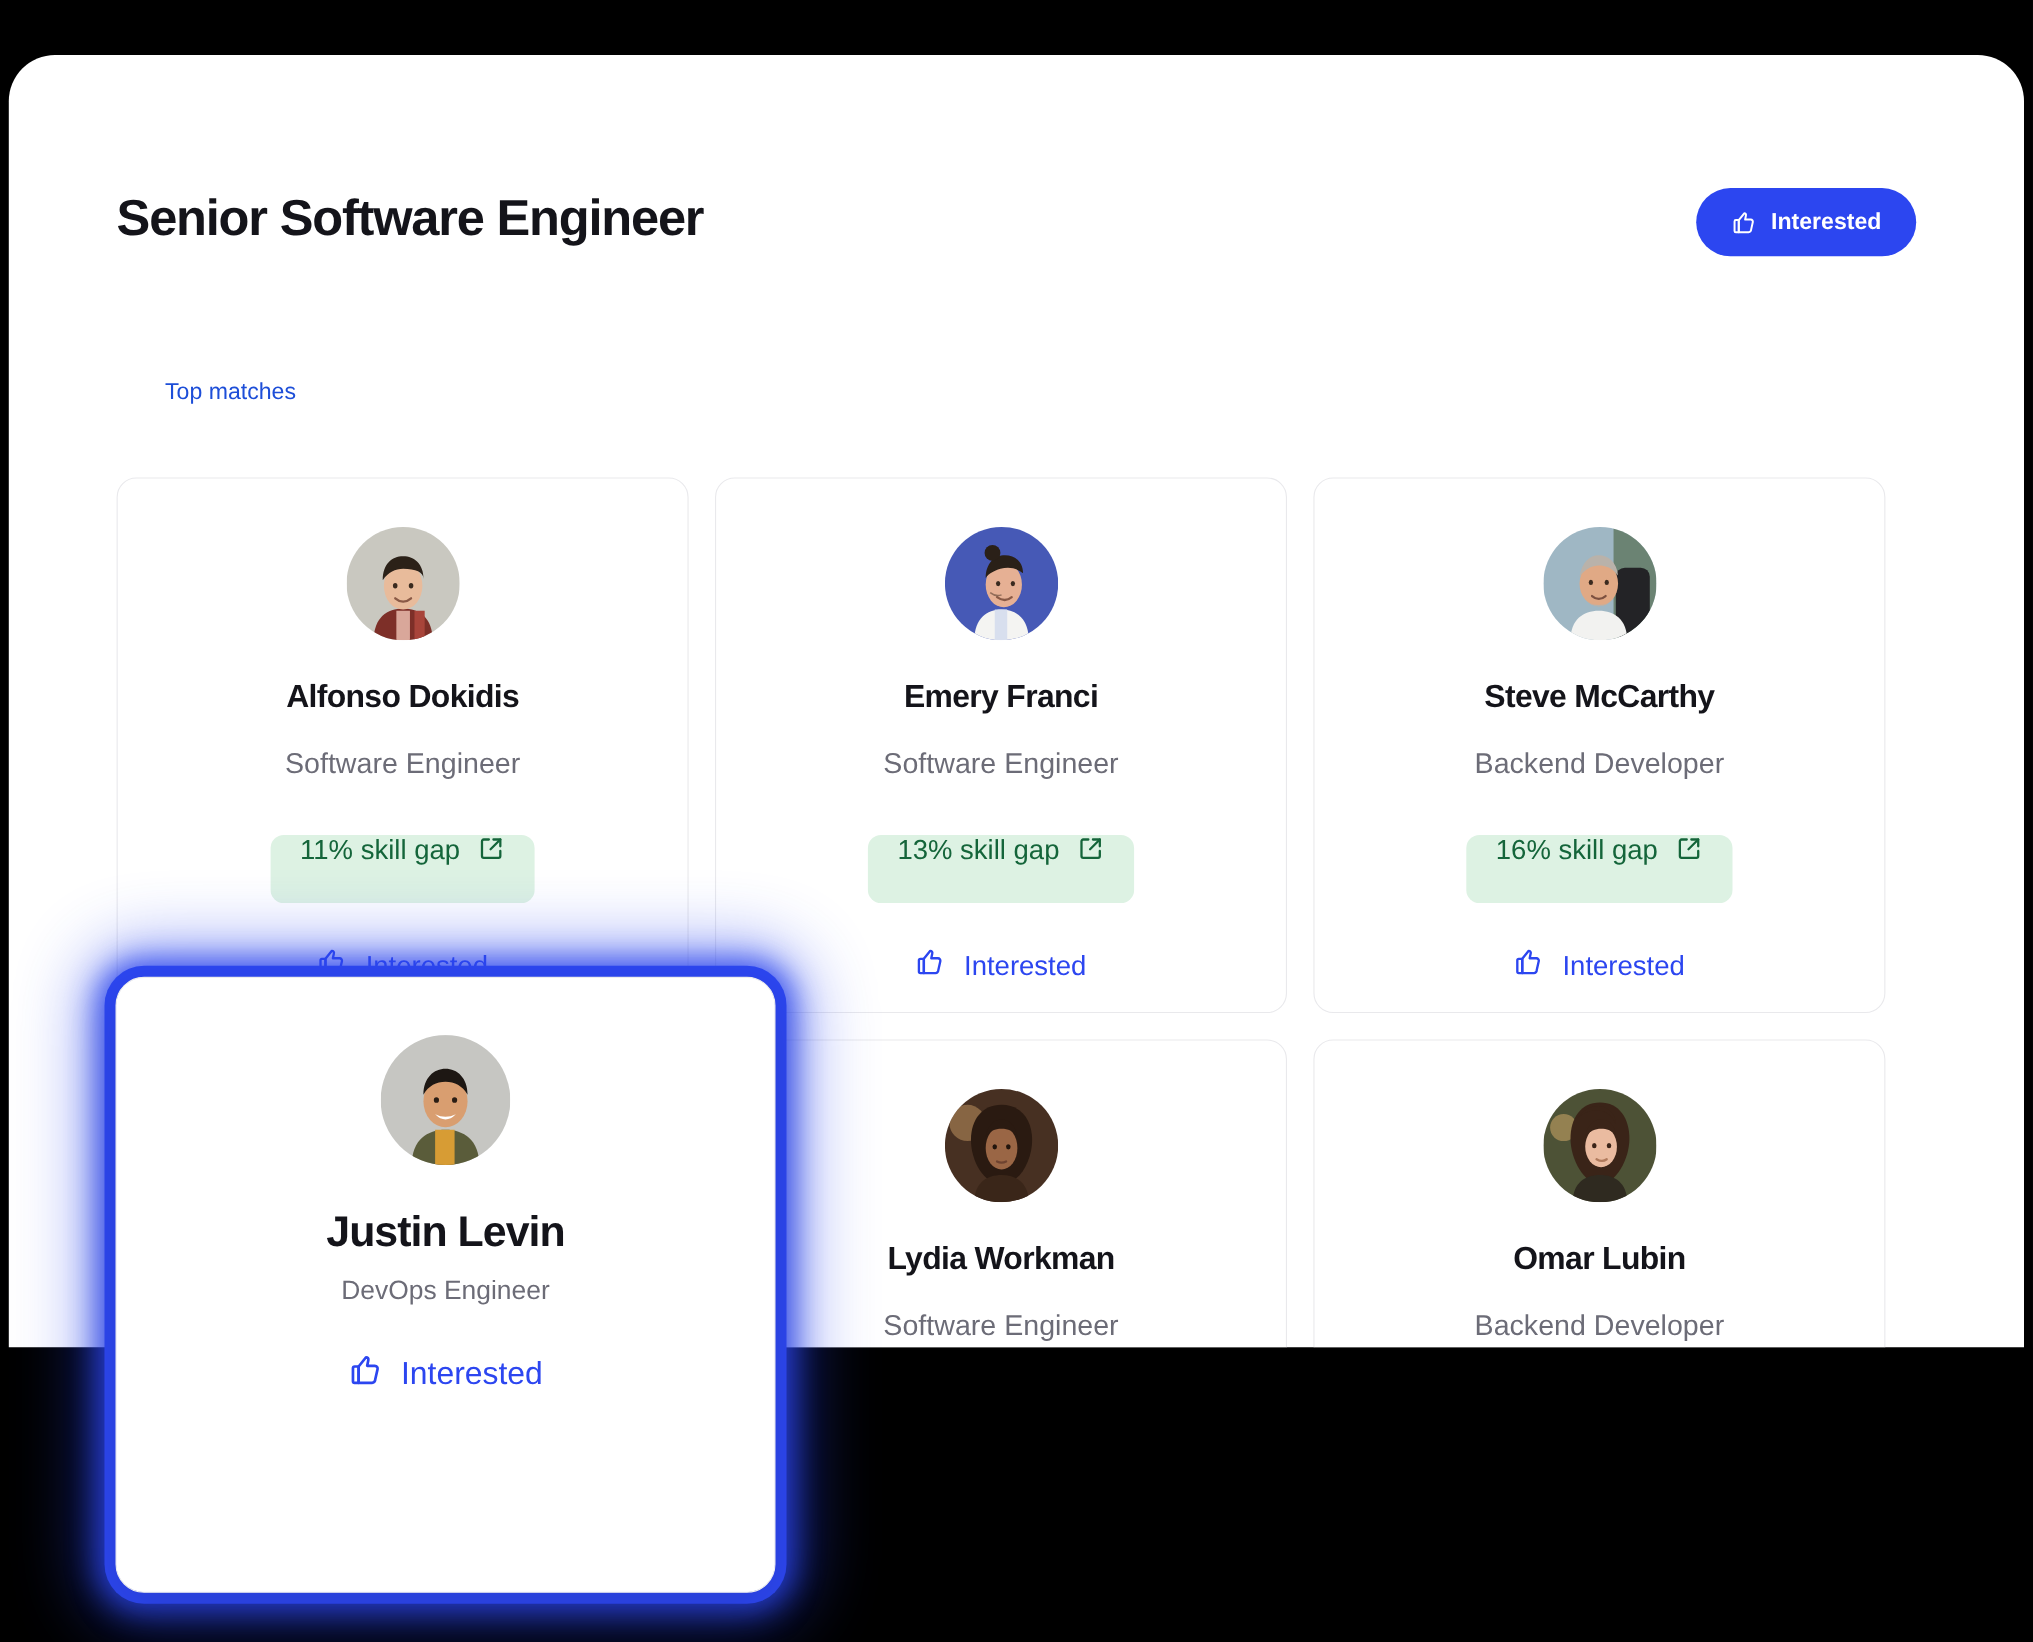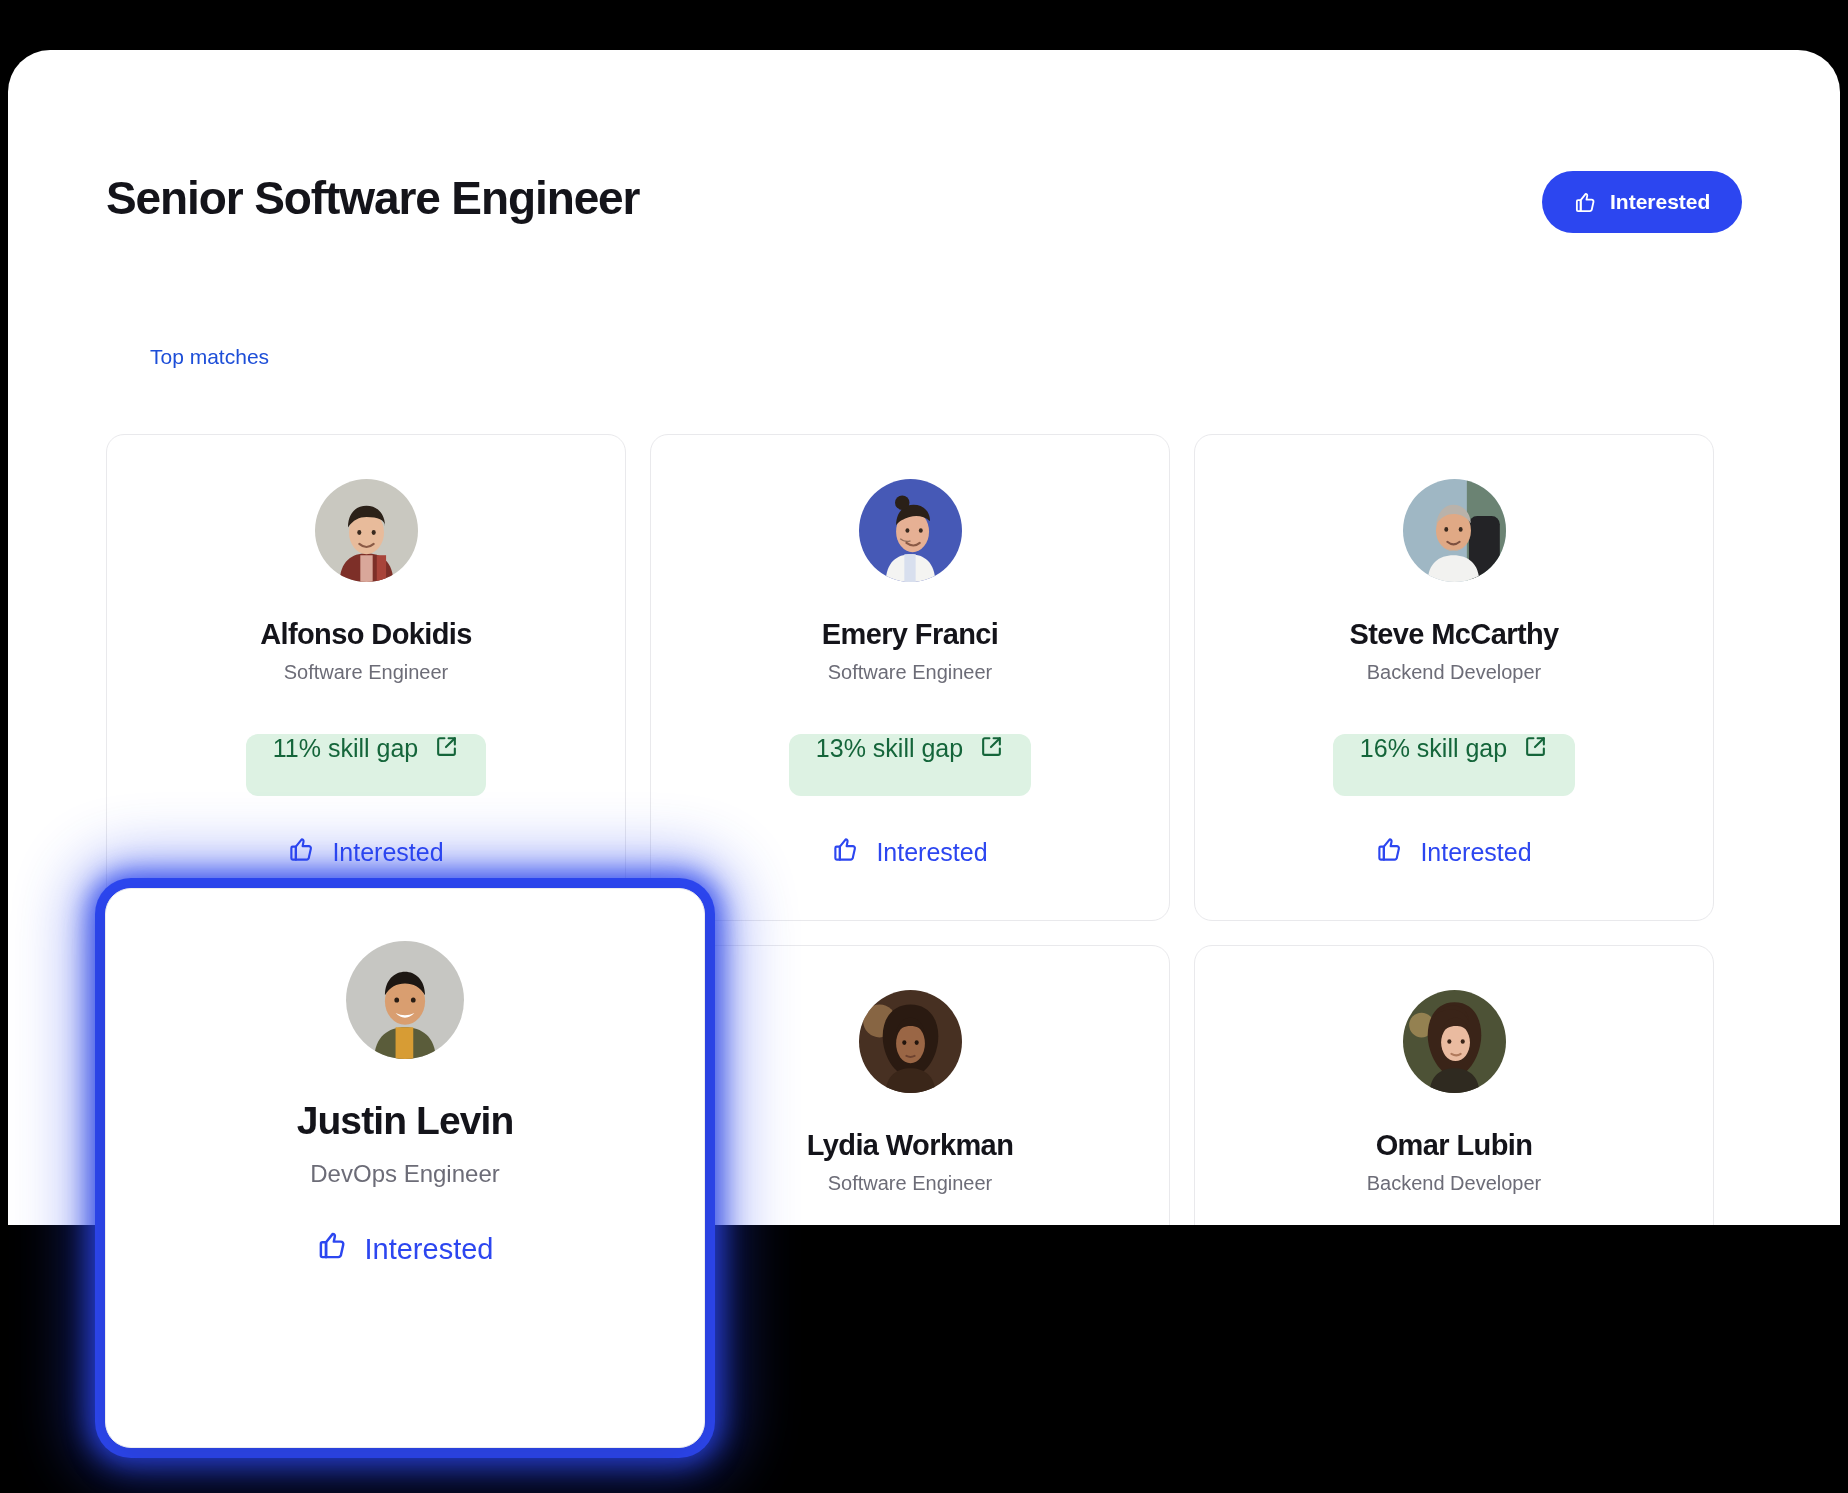--- a/index.html
+++ b/index.html
@@ -123,22 +123,22 @@
   .cand-name {
     margin-top: 38px;
     font-size: 29px;
     font-weight: 700;
     letter-spacing: -0.6px;
     color: #14141a;
     line-height: 1;
     white-space: nowrap;
   }
   .cand-role {
-    margin-top: 13px;
-    font-size: 20px;
+    margin-top: 32px;
+    font-size: 26px;
     font-weight: 400;
     color: #6c6c77;
     line-height: 1;
     white-space: nowrap;
   }
 
   .gap-pill {
     margin-top: 52px;
     height: 62px;
     padding: 0 27px;

